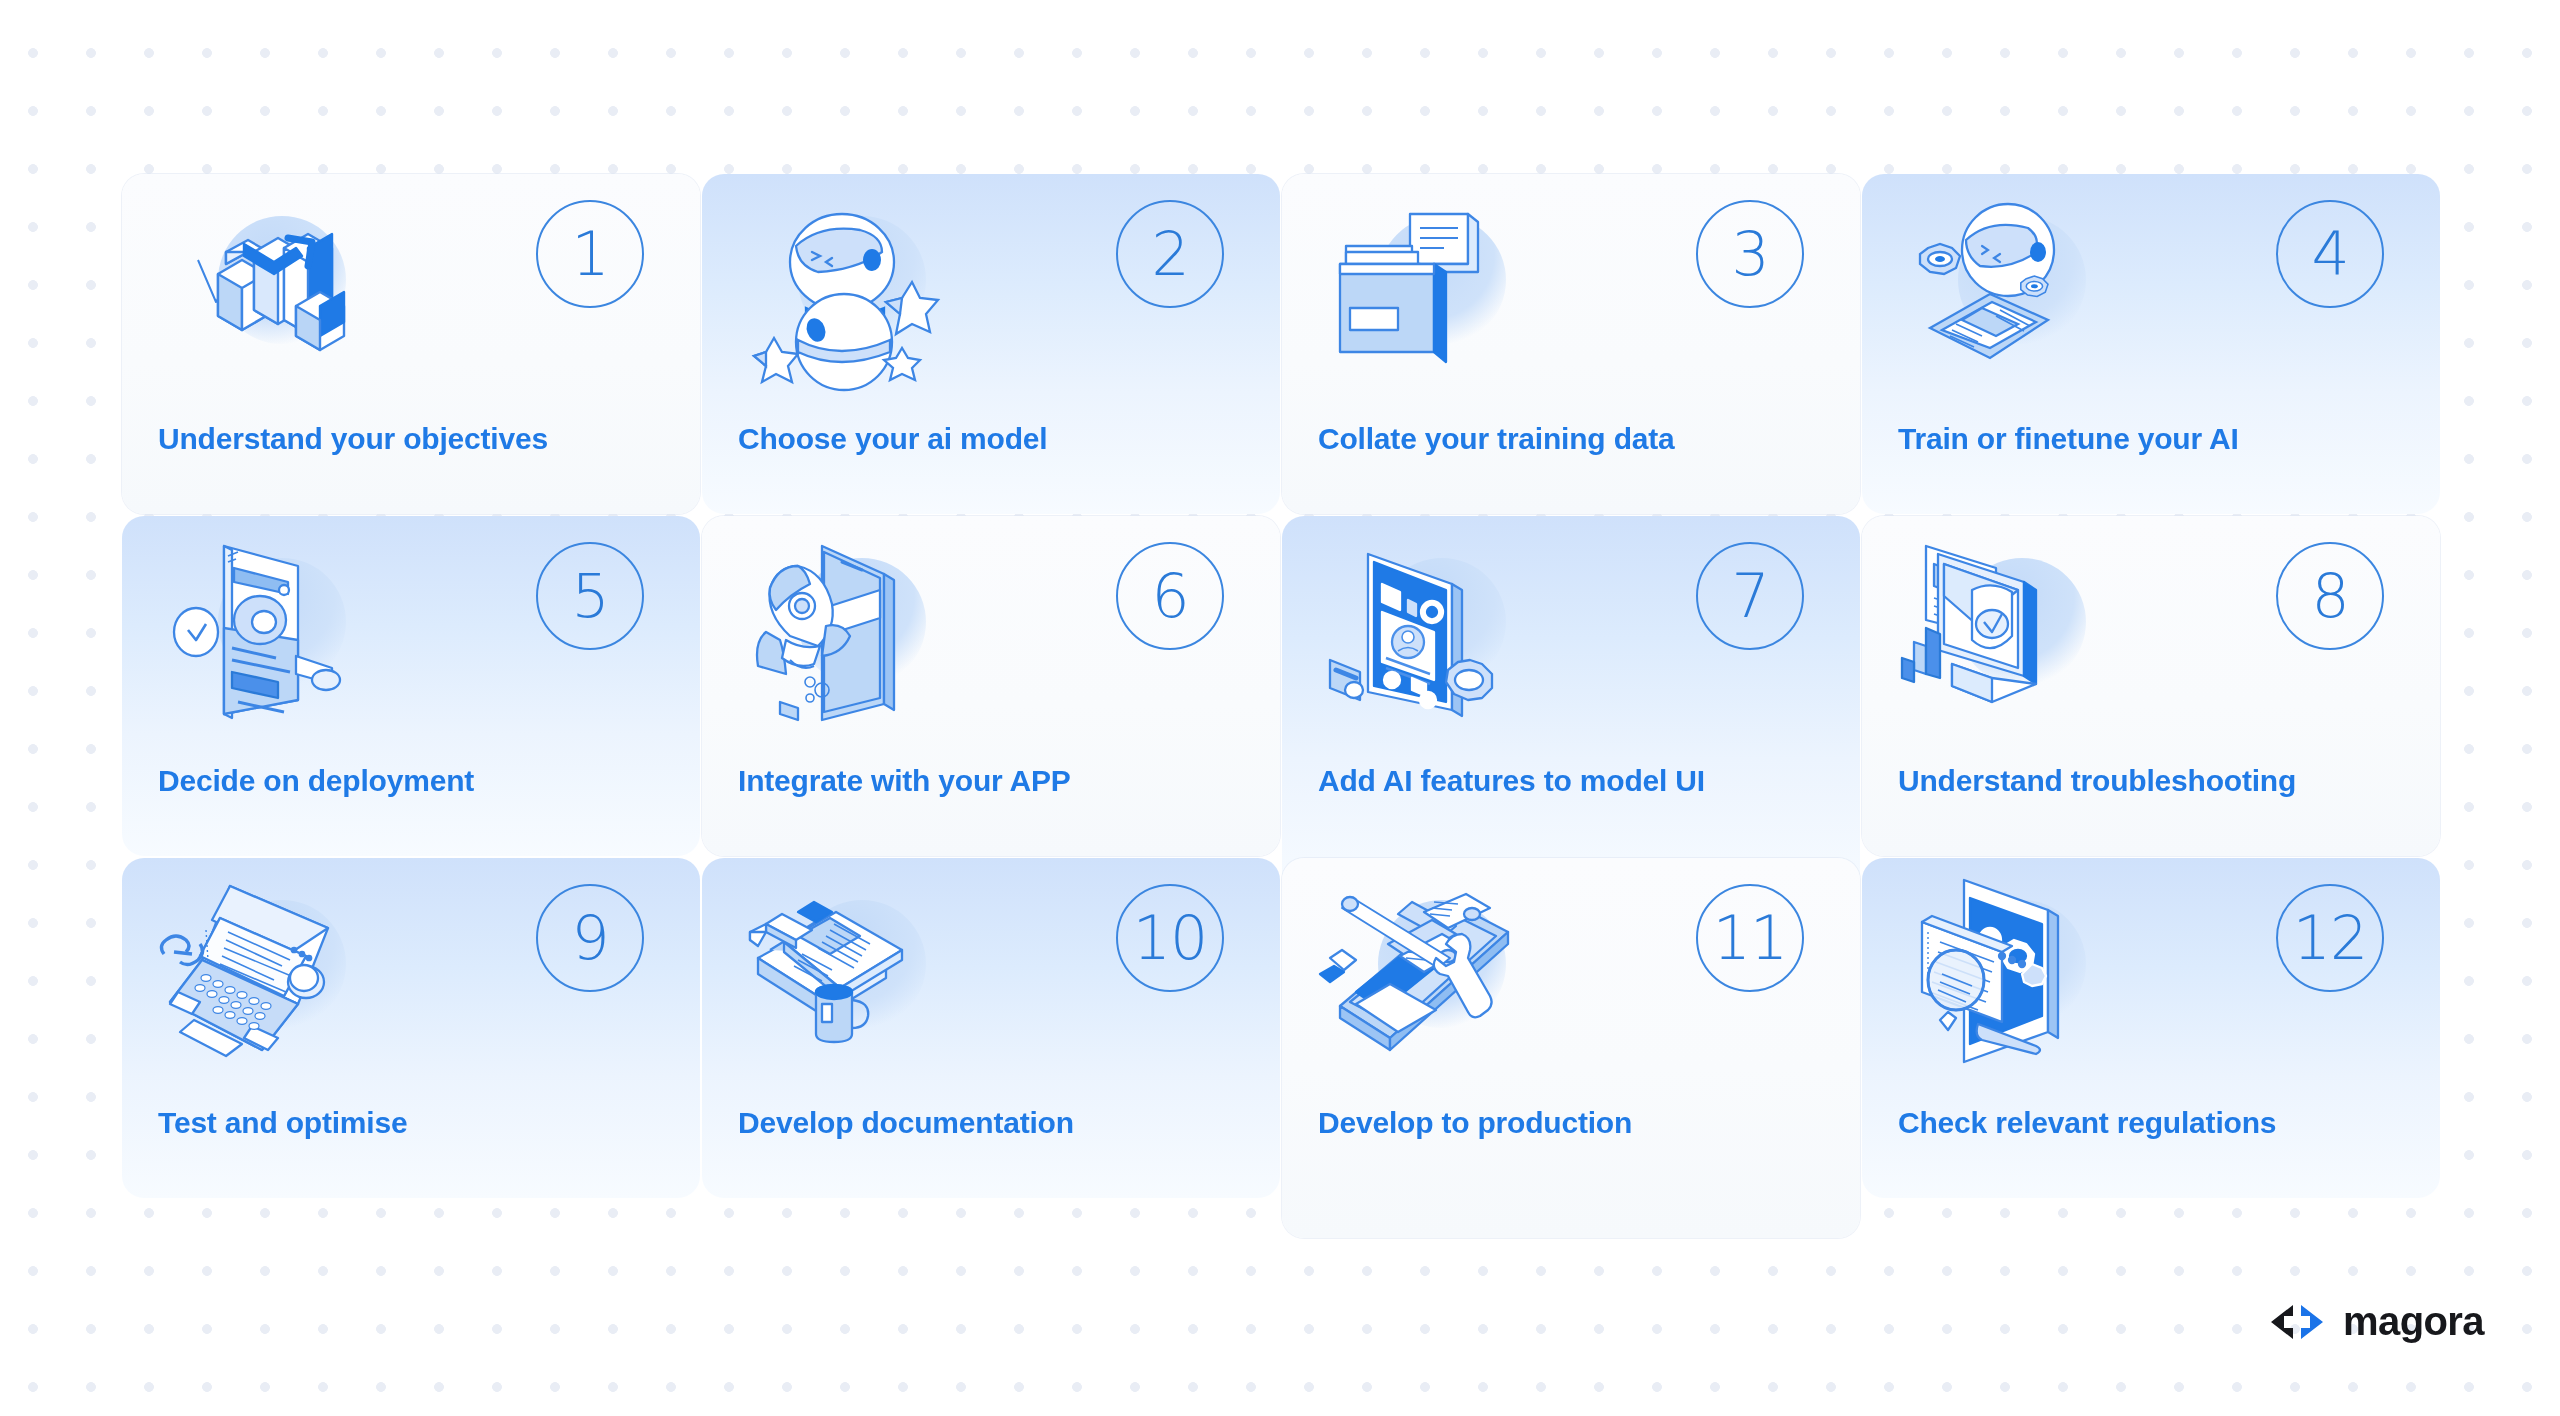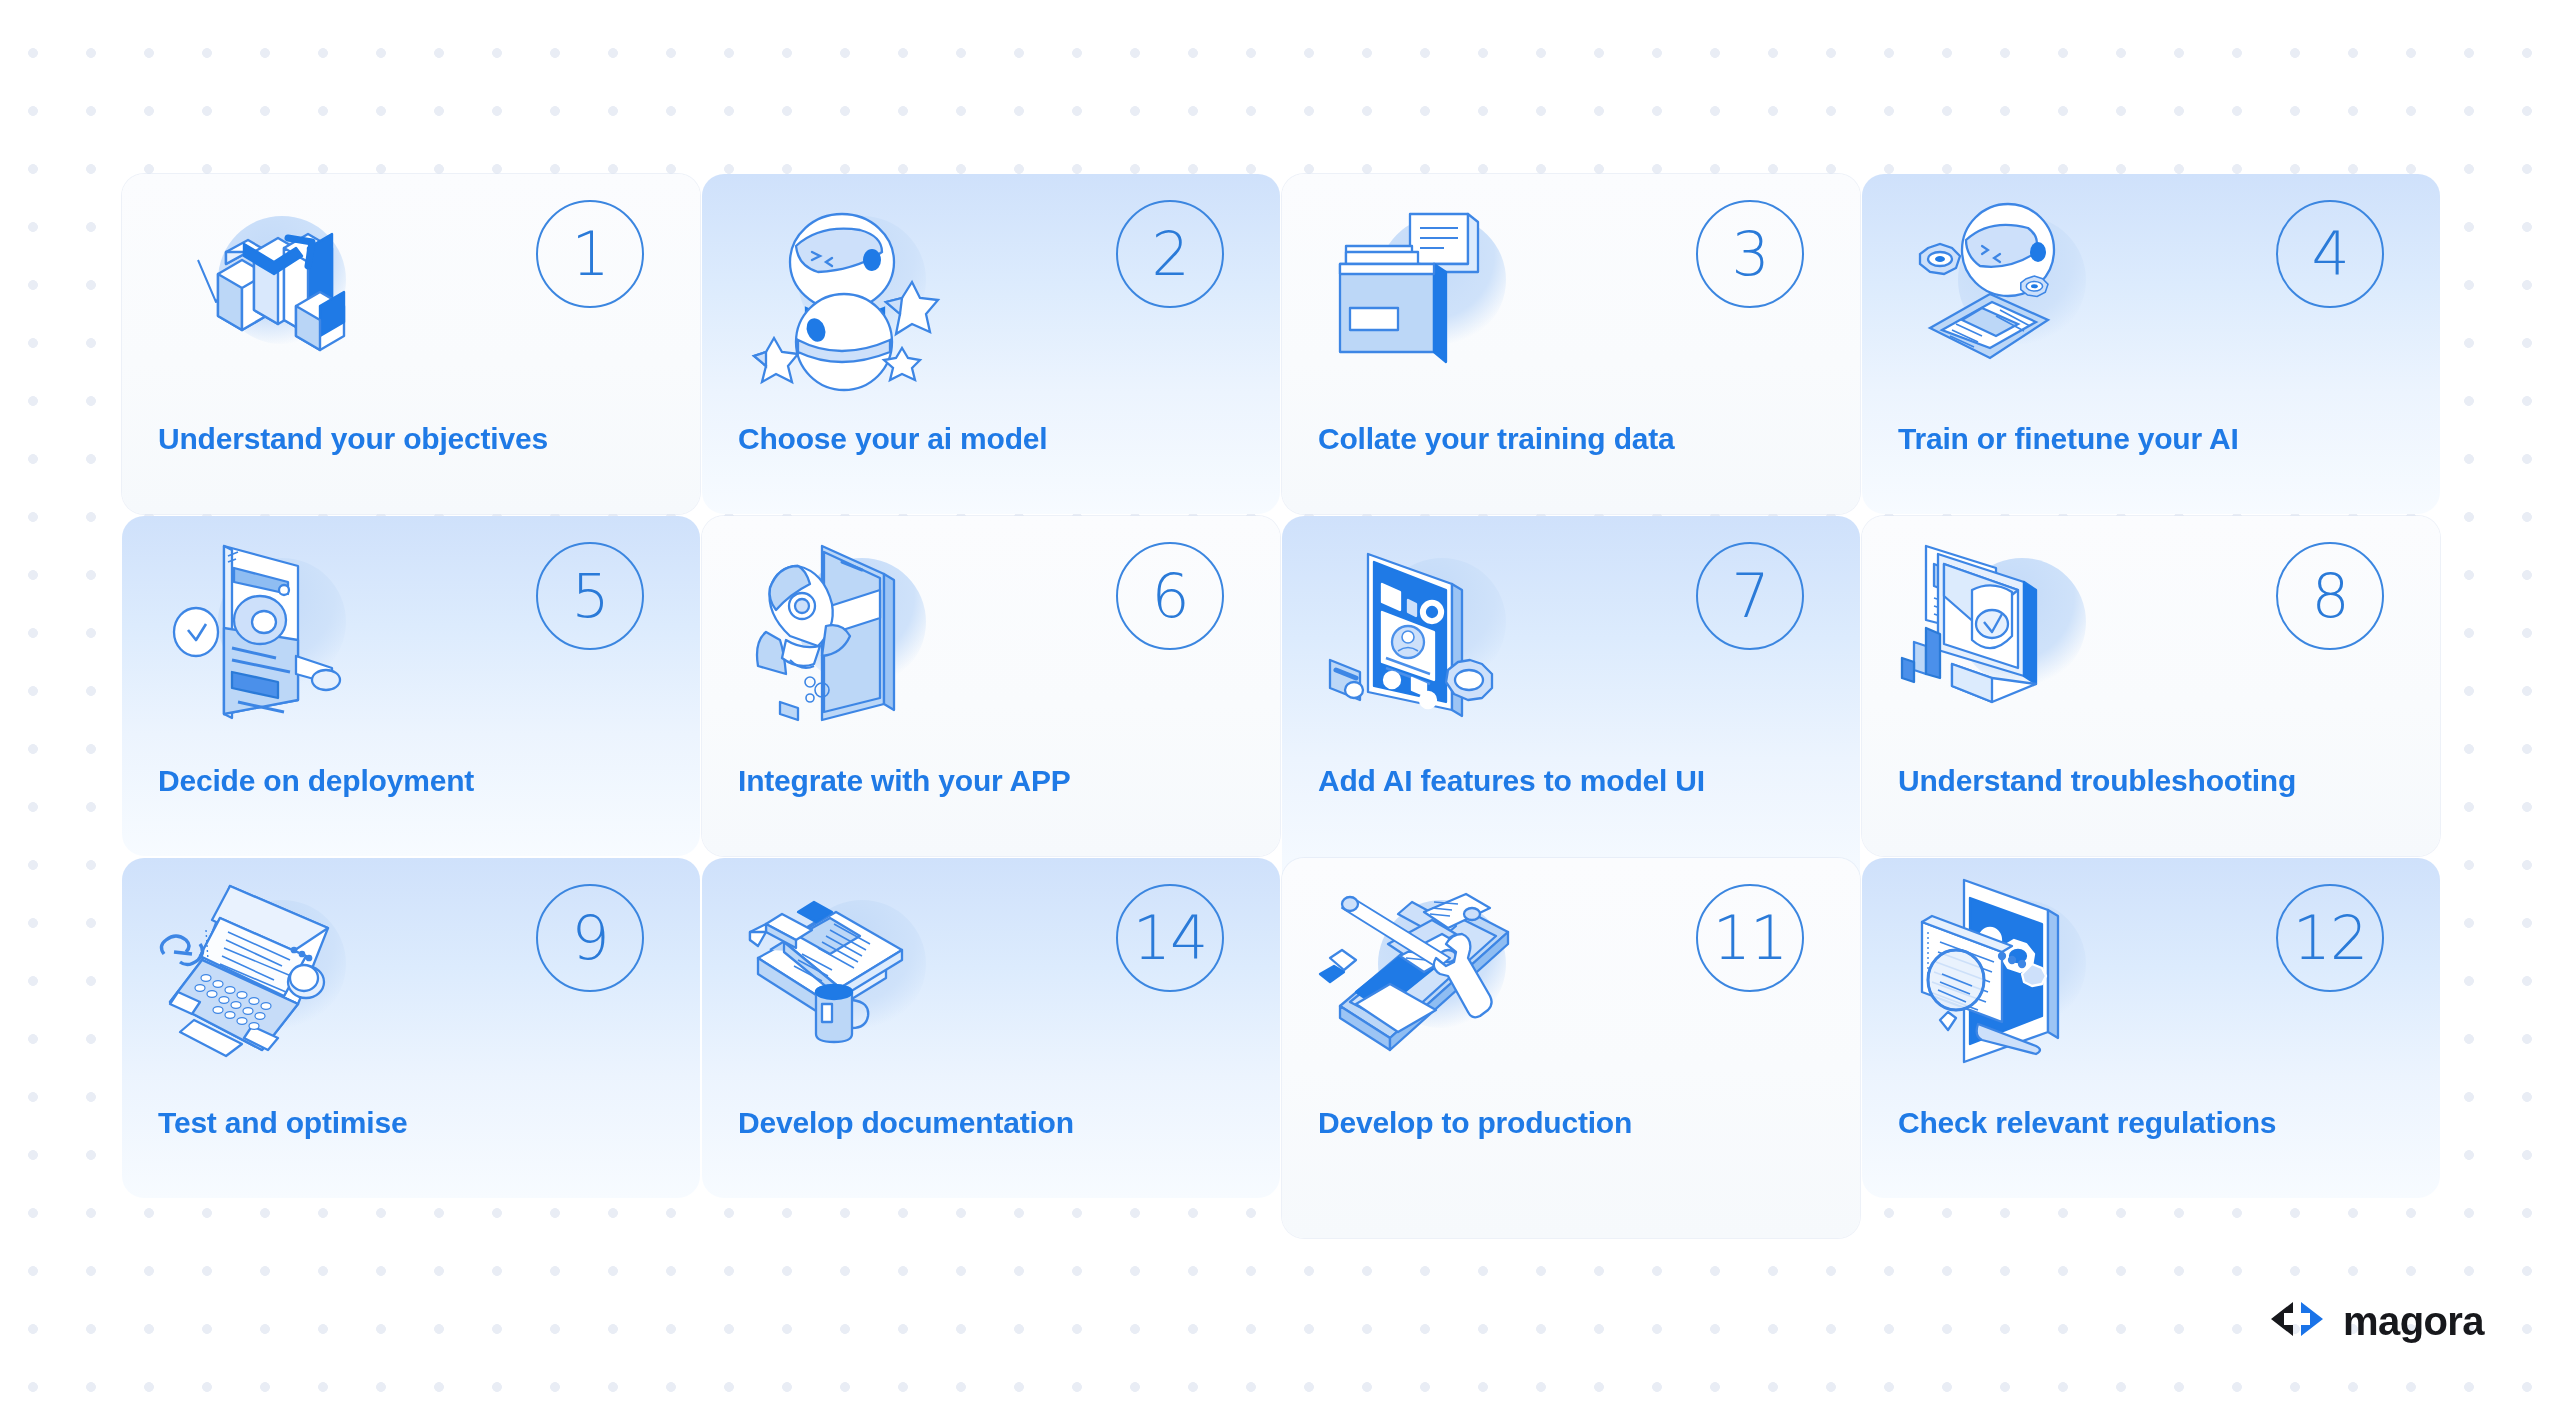--- a/index.html
+++ b/index.html
@@ -124,20 +124,21 @@
     letter-spacing: -0.2px;
     white-space: nowrap;
   }
 
   
   #brand {
     position: absolute;
     right: 76px;
     bottom: 72px;
     display: flex;
+    align-items: center;
     gap: 18px;
     z-index: 2;
   }
   #brand .logo-mark { width: 56px; height: 40px; display: block; }
   #brand .logo-word {
     font-size: 40px;
     font-weight: bold;
     color: #17181c;
     letter-spacing: -0.6px;
     font-family: "Liberation Sans", sans-serif;
@@ -455,21 +456,21 @@
       <path d="M14 58 L30 50 L30 58 L14 66 Z" fill="#ffffff"></path>
       <path d="M14 58 L14 66 L22 72 L30 58 Z" fill="#ffffff"></path>
       <path d="M62 38 L78 28 L96 38 L80 48 Z" fill="#1f7ae6" stroke="#1f7ae6"></path>
       <path d="M80 118 Q80 112 98 112 Q116 112 116 118 L116 160 Q116 168 98 168 Q80 168 80 160 Z" fill="#bcd7f7"></path>
       <ellipse cx="98" cy="118" rx="18" ry="7" fill="#1f7ae6" stroke="#1f7ae6"></ellipse>
       <path d="M116 126 Q134 128 132 142 Q130 154 116 154" stroke-width="2.4"></path>
       <path d="M86 130 L96 130 L96 148 L86 148 Z" fill="#ffffff"></path>
     </g>
   </svg>
         </div>
-        <div class="num-circle">14</div>
+        <div class="num-circle">10</div>
         <div class="card-title">Develop documentation</div>
       </div>
     </div>
     <div class="card plain tall">
       <div class="card-inner">
         <div class="illus-wrap">
           <div class="illus-blob"></div>
           <svg viewBox="0 0 230 200" class="illus-svg">
     <g stroke="#3d86e5" stroke-width="2.3" fill="none" stroke-linejoin="round">
       <path d="M24 132 L142 32 L192 58 L74 164 Z" fill="#bcd7f7"></path>

